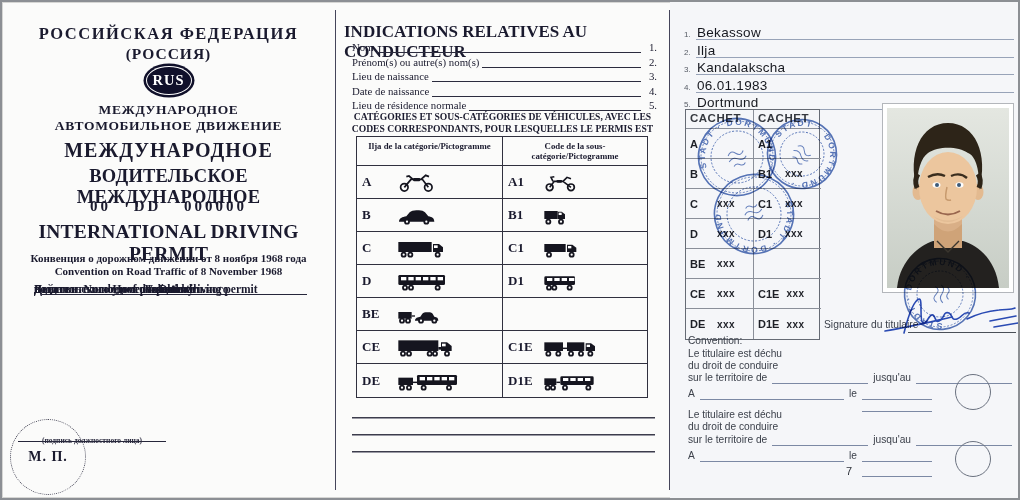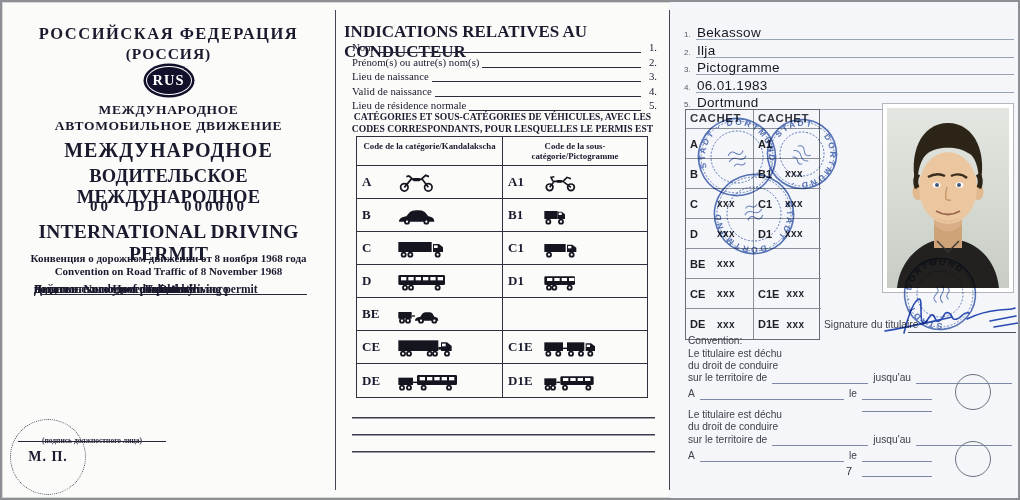--- a/index.html
+++ b/index.html
@@ -179,33 +179,33 @@
     <span class="mlabel">Prénom(s) ou autre(s) nom(s)</span>
     <span class="mline"></span>
     <span class="mnum">2.</span>
   </div>
   <div class="mfield">
     <span class="mlabel">Lieu de naissance</span>
     <span class="mline"></span>
     <span class="mnum">3.</span>
   </div>
   <div class="mfield">
-    <span class="mlabel">Valid de naissance</span>
+    <span class="mlabel">Date de naissance</span>
     <span class="mline"></span>
     <span class="mnum">4.</span>
   </div>
   <div class="mfield">
     <span class="mlabel">Lieu de résidence normale</span>
     <span class="mline"></span>
     <span class="mnum">5.</span>
   </div>
       </div>
     <div class="cat-head">CATÉGORIES ET SOUS-CATÉGORIES DE VÉHICULES, AVEC LES CODES CORRESPONDANTS, POUR LESQUELLES LE PERMIS EST VALABLE</div>
     <div id="cat-table">
-        <div class="ct-h">Code de la catégorie/Kandalakscha</div>
+        <div class="ct-h">Ilja de la catégorie/Pictogramme</div>
         <div class="ct-h">Code de la sous-catégorie/Pictogramme</div>
         <div class="ct-c">
         <span class="ct-code">A</span>
         <span class="ct-ic">
             <svg viewBox="0 0 58 30">
               <circle cx="11" cy="23" r="5.6" fill="none" stroke="#15151f" stroke-width="2.6"></circle>
               <circle cx="47" cy="23" r="5.6" fill="none" stroke="#15151f" stroke-width="2.6"></circle>
               <path d="M11,23 L21,11 L38,11 L47,23 M24,11 L18,6 L14,7 M36,11 L43,5 L48,7" stroke="#15151f" stroke-width="2.6" fill="none"></path>
               <rect x="24" y="9" width="11" height="5" rx="2" fill="#15151f"></rect>
             </svg>
@@ -440,21 +440,21 @@
     <span class="dval">Bekassow</span>
   </div>
   <div class="drow">
     <span class="dnum">2.</span>
     <span class="dline"></span>
     <span class="dval">Ilja</span>
   </div>
   <div class="drow">
     <span class="dnum">3.</span>
     <span class="dline"></span>
-    <span class="dval">Pictogramme</span>
+    <span class="dval">Kandalakscha</span>
   </div>
   <div class="drow">
     <span class="dnum">4.</span>
     <span class="dline"></span>
     <span class="dval">06.01.1983</span>
   </div>
   <div class="drow">
     <span class="dnum">5.</span>
     <span class="dline"></span>
     <span class="dval">Dortmund</span>

